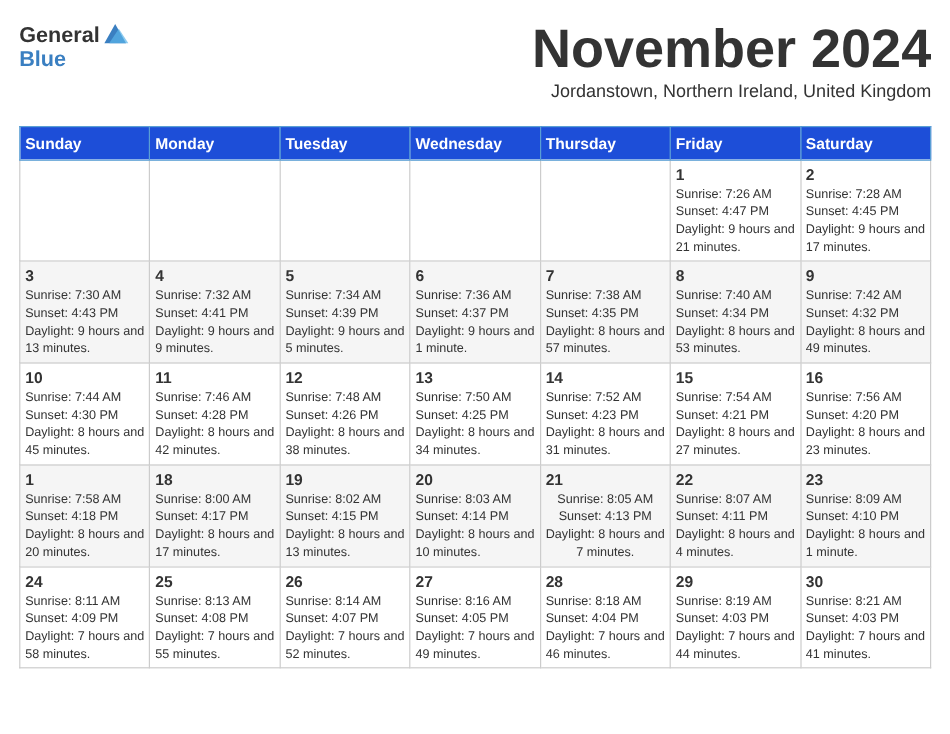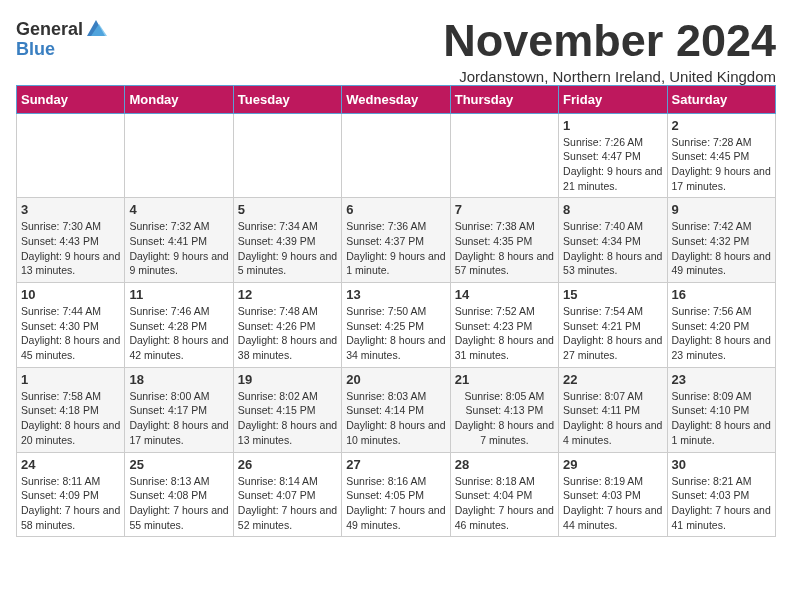--- a/index.html
+++ b/index.html
@@ -7,21 +7,21 @@
       font-family: Arial, sans-serif;
       background: #fff;
       width: 792px;
       min-height: 612px;
       padding: 16px;
     }
     .header-area {
       display: flex;
       align-items: flex-start;
       justify-content: space-between;
-      margin-bottom: 0;
+      margin-bottom: 20px;
     }
     .logo {
       display: flex;
       align-items: center;
       margin-top: 4px;
     }
     .logo-text-general {
       font-size: 18px;
       font-weight: bold;
       color: #333;
@@ -46,21 +46,21 @@
       font-size: 15px;
       color: #333;
       margin-top: 2px;
     }
     .calendar {
       width: 100%;
       border-collapse: collapse;
       font-size: 11px;
     }
     .calendar thead th {
-      background: #be185d;
+      background: #1d4ed8;
       color: #fff;
       padding: 6px 4px;
       text-align: left;
       font-size: 13px;
       font-weight: bold;
       border: 1px solid #5a9fd4;
     }
     .calendar tbody td {
       border: 1px solid #ccc;
       vertical-align: top;

